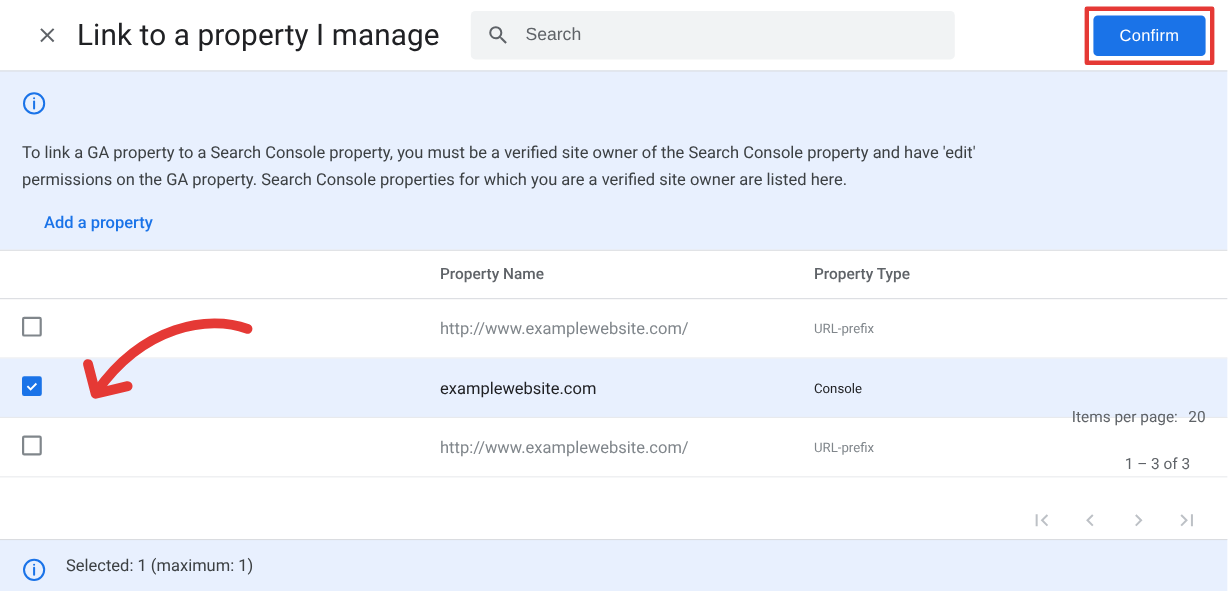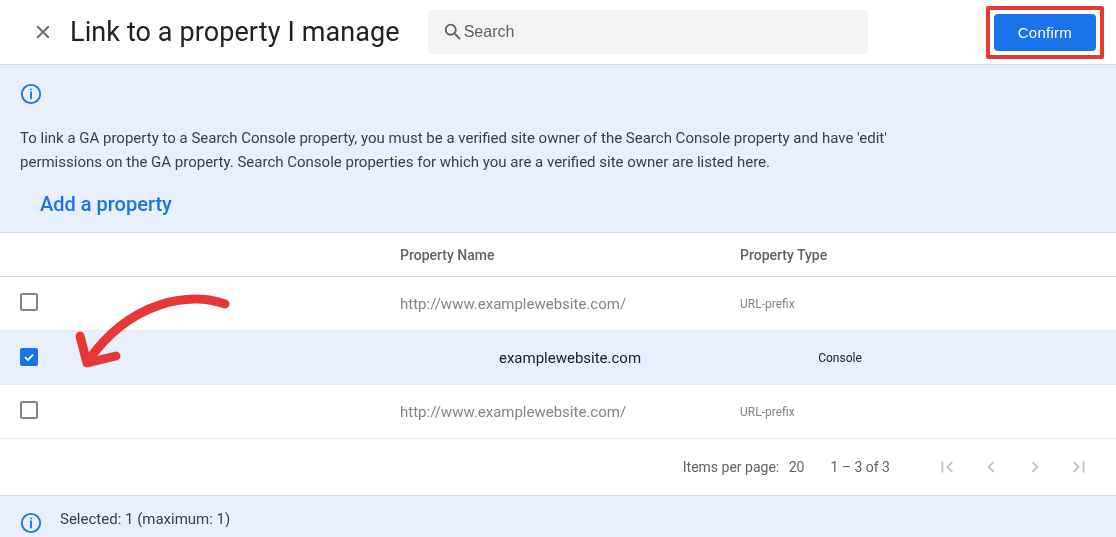--- a/index.html
+++ b/index.html
@@ -39,21 +39,21 @@
       height: 44px;
       padding: 0 14px;
       margin-left: 20px;
     }
     .search-wrap svg { color: #5f6368; }
     .search-input {
       flex: 1;
       border: none;
       background: transparent;
       font-size: 16px;
-      margin-left: 0;
+      margin-left: 14px;
       outline: none;
       color: #000000;
     }
     .search-input::placeholder { color: #5f6368; }
     .header-spacer { flex: 1; }
     .confirm-wrap {
       border: 4px solid #e53935;
       padding: 4px;
       border-radius: 2px;
     }
@@ -82,21 +82,21 @@
     .info-text {
       font-size: 15px;
       line-height: 1.6;
       color: #3c4043;
       flex: 1;
       max-width: 880px;
     }
     .add-prop-link {
       color: #1a73e8;
       text-decoration: none;
-      font-size: 20px;
+      font-size: 15px;
       font-weight: 500;
       white-space: nowrap;
       margin-left: 20px;
     }
     
     .table-wrap { position: relative; border-top: 1px solid #dadce0; }
     .table-header {
       display: flex;
       align-items: center;
       border-bottom: 1px solid #dadce0;
@@ -112,21 +112,21 @@
       align-items: center;
       border-bottom: 1px solid #e8eaed;
       height: 54px;
       padding: 0 20px;
     }
     .row-selected { background: #e8f0fe; }
     .row-check { flex: 0 0 380px; }
     .row-name { flex: 0 0 340px; font-size: 15px; }
     .row-type { flex: 0 0 200px; font-size: 12px; }
     .row-muted { color: #80868b; }
-    .row-active { color: #202124; text-align: center; }
+    .row-active { color: #202124; }
     
     .checkbox {
       width: 18px;
       height: 18px;
       border: 2px solid #80868b;
       border-radius: 2px;
       display: inline-flex;
       align-items: center;
       justify-content: center;
       cursor: pointer;
@@ -141,27 +141,28 @@
     .arrow-annotation {
       position: absolute;
       top: 48px;
       left: 70px;
       pointer-events: none;
       color: #e53935;
     }
     
     .pager {
       display: flex;
-      align-items: center;
+      align-items: flex-end;
       justify-content: flex-end;
       height: 56px;
       padding: 0 20px;
       gap: 26px;
       color: #5f6368;
       font-size: 14px;
+      flex-direction: column;
     }
     .pager-count { margin-right: 14px; }
     .pager-btns { display: flex; gap: 10px; }
     .pager-btn {
       background: none;
       border: none;
       color: #bdc1c6;
       cursor: pointer;
       padding: 6px;
       display: flex;

